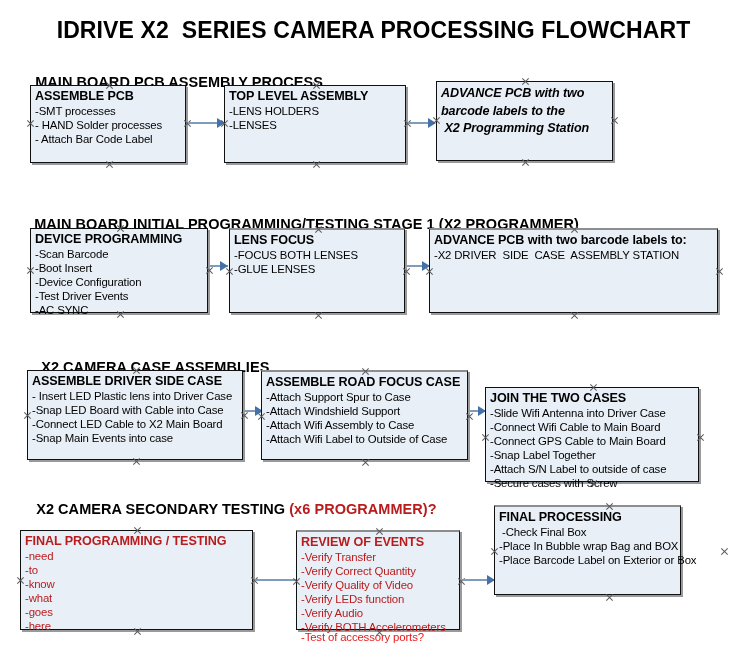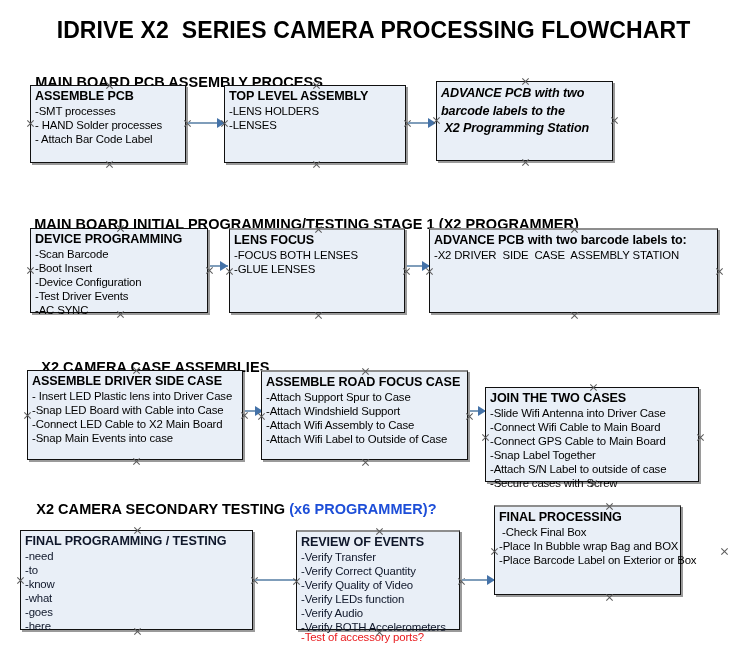--- a/index.html
+++ b/index.html
@@ -30,21 +30,21 @@
     white-space: pre;
   }
   .section-title {
     position: absolute;
     font-size: 14.5px;
     font-weight: bold;
     white-space: pre;
     letter-spacing: 0.05px;
   }
   .section-title .accent {
-    color: #1d4ed8;
+    color: #b91c1c;
   }
 
   
   .node {
     position: absolute;
     box-sizing: border-box;
     background: #e9eff7;
     border: 1.2px solid #101010;
     box-shadow: 2px 2px 0 0 #9a9a9a;
     padding: 3px 2px 2px 4px;
@@ -65,21 +65,21 @@
     line-height: 14px;
     white-space: pre;
     letter-spacing: -0.15px;
   }
   .node.multi-title .node-title {
     line-height: 17.5px;
     font-style: italic;
   }
   .node.red .node-title,
   .node.red .node-line {
-    color: #0f172a;
+    color: #b91c1c;
   }
   .overflow-line {
     position: absolute;
     left: 4px;
     bottom: -15px;
     font-size: 11.4px;
     line-height: 14px;
     white-space: pre;
     letter-spacing: -0.15px;
     color: #e8191c;

